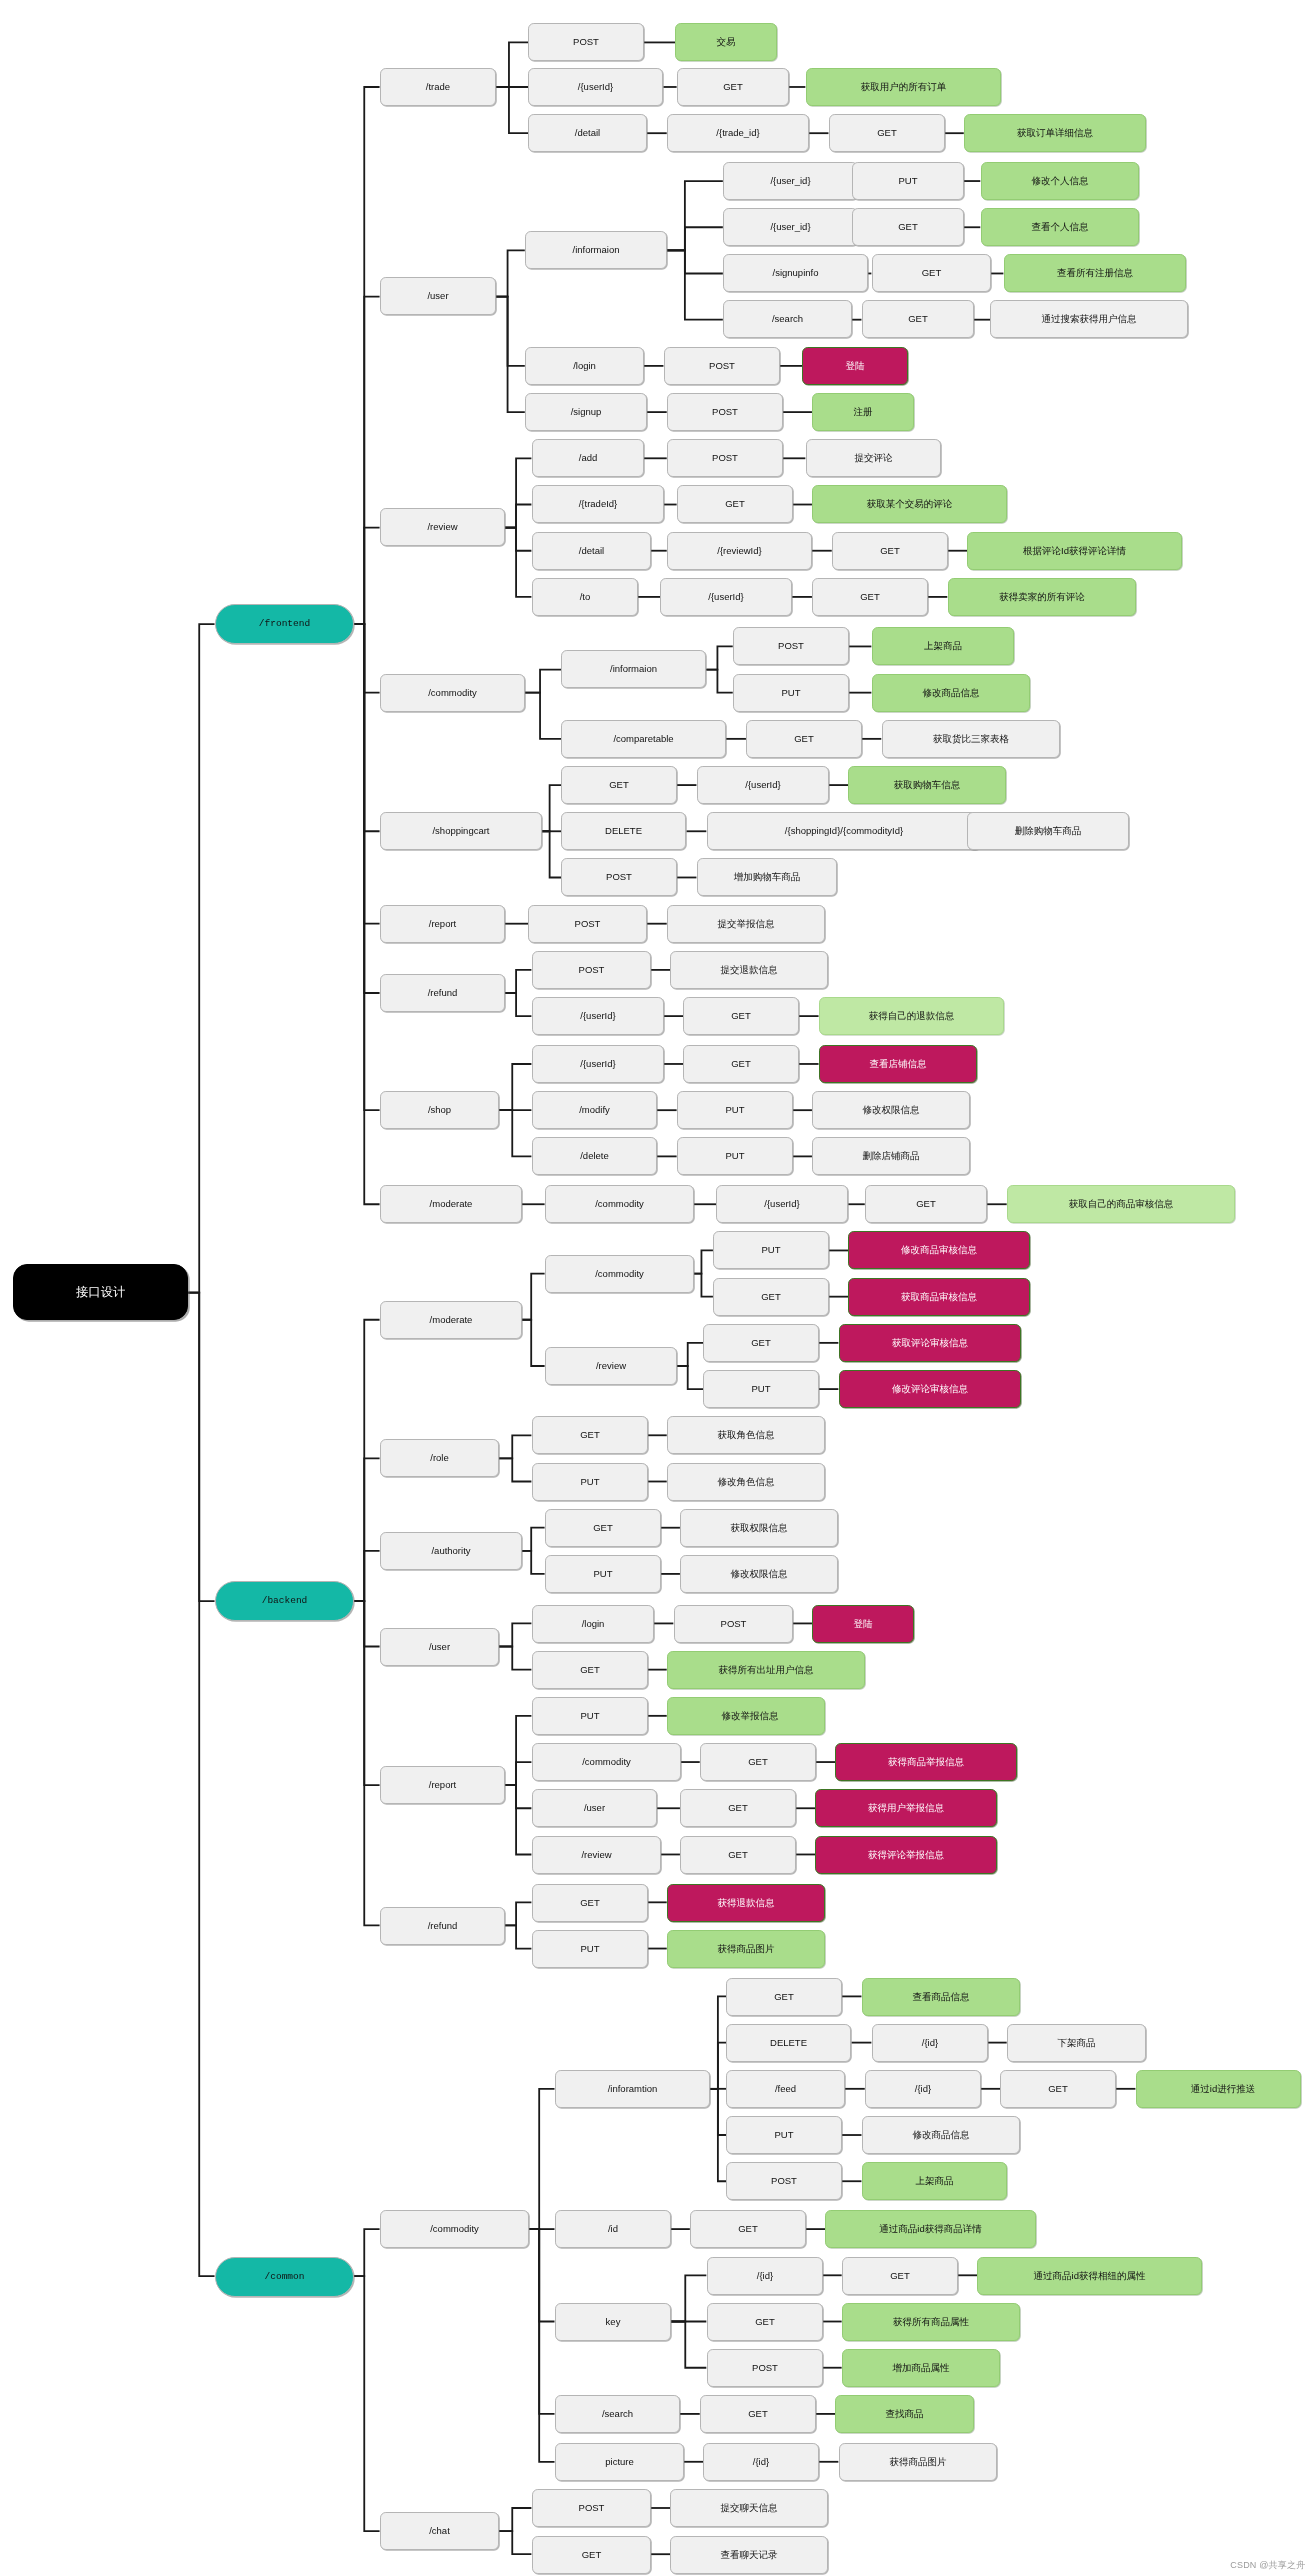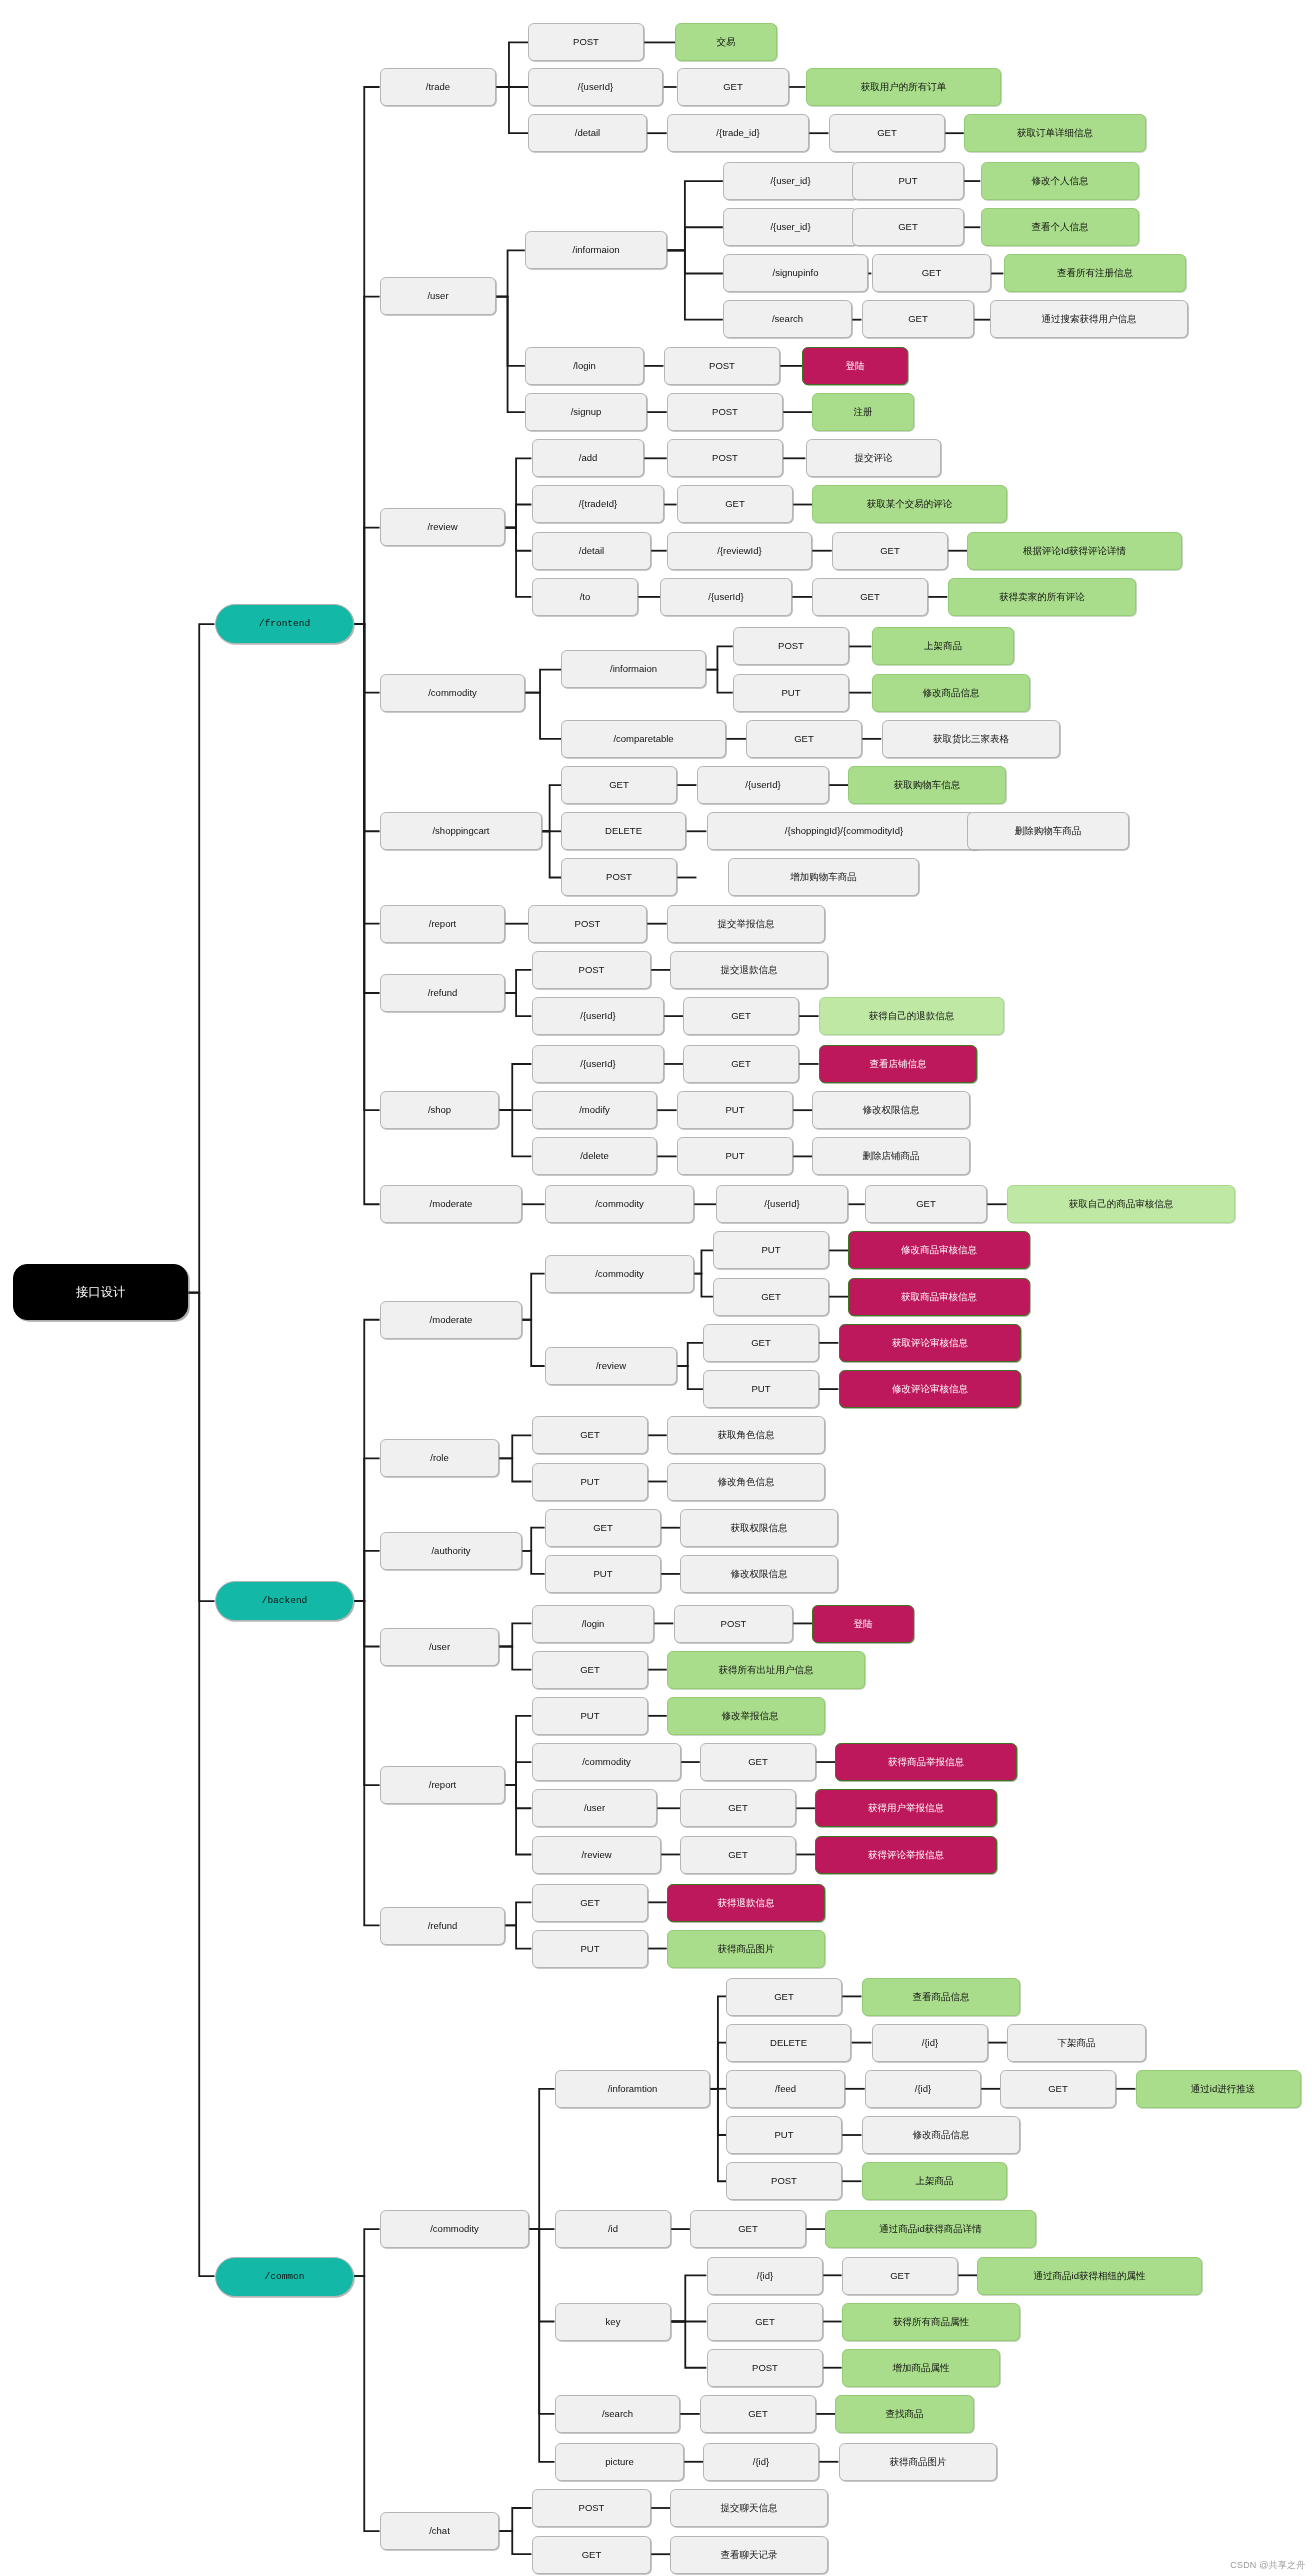--- a/index.html
+++ b/index.html
@@ -298,21 +298,21 @@
       <div class="node n-grey" style="left: 746px; top: 720px; width: 116px; height: 38px;">GET</div>
       <div class="node n-grey" style="left: 882px; top: 720px; width: 178px; height: 38px;">获取货比三家表格</div>
       <div class="node n-grey" style="left: 380px; top: 812px; width: 162px; height: 38px;">/shoppingcart</div>
       <div class="node n-grey" style="left: 561px; top: 766px; width: 116px; height: 38px;">GET</div>
       <div class="node n-grey" style="left: 697px; top: 766px; width: 132px; height: 38px;">/{userId}</div>
       <div class="node n-green" style="left: 848px; top: 766px; width: 158px; height: 38px;">获取购物车信息</div>
       <div class="node n-grey" style="left: 561px; top: 812px; width: 125px; height: 38px;">DELETE</div>
       <div class="node n-grey" style="left: 707px; top: 812px; width: 274px; height: 38px;">/{shoppingId}/{commodityId}</div>
       <div class="node n-grey" style="left: 967px; top: 812px; width: 162px; height: 38px;">删除购物车商品</div>
       <div class="node n-grey" style="left: 561px; top: 858px; width: 116px; height: 38px;">POST</div>
-      <div class="node n-grey" style="left: 728px; top: 858px; width: 191px; height: 38px;">增加购物车商品</div>
+      <div class="node n-grey" style="left: 697px; top: 858px; width: 140px; height: 38px;">增加购物车商品</div>
       <div class="node n-grey" style="left: 380px; top: 905px; width: 125px; height: 38px;">/report</div>
       <div class="node n-grey" style="left: 528px; top: 905px; width: 119px; height: 38px;">POST</div>
       <div class="node n-grey" style="left: 667px; top: 905px; width: 158px; height: 38px;">提交举报信息</div>
       <div class="node n-grey" style="left: 380px; top: 974px; width: 125px; height: 38px;">/refund</div>
       <div class="node n-grey" style="left: 532px; top: 951px; width: 119px; height: 38px;">POST</div>
       <div class="node n-grey" style="left: 670px; top: 951px; width: 158px; height: 38px;">提交退款信息</div>
       <div class="node n-grey" style="left: 532px; top: 997px; width: 132px; height: 38px;">/{userId}</div>
       <div class="node n-grey" style="left: 683px; top: 997px; width: 116px; height: 38px;">GET</div>
       <div class="node n-paleg" style="left: 819px; top: 997px; width: 185px; height: 38px;">获得自己的退款信息</div>
       <div class="node n-grey" style="left: 380px; top: 1091px; width: 119px; height: 38px;">/shop</div>

